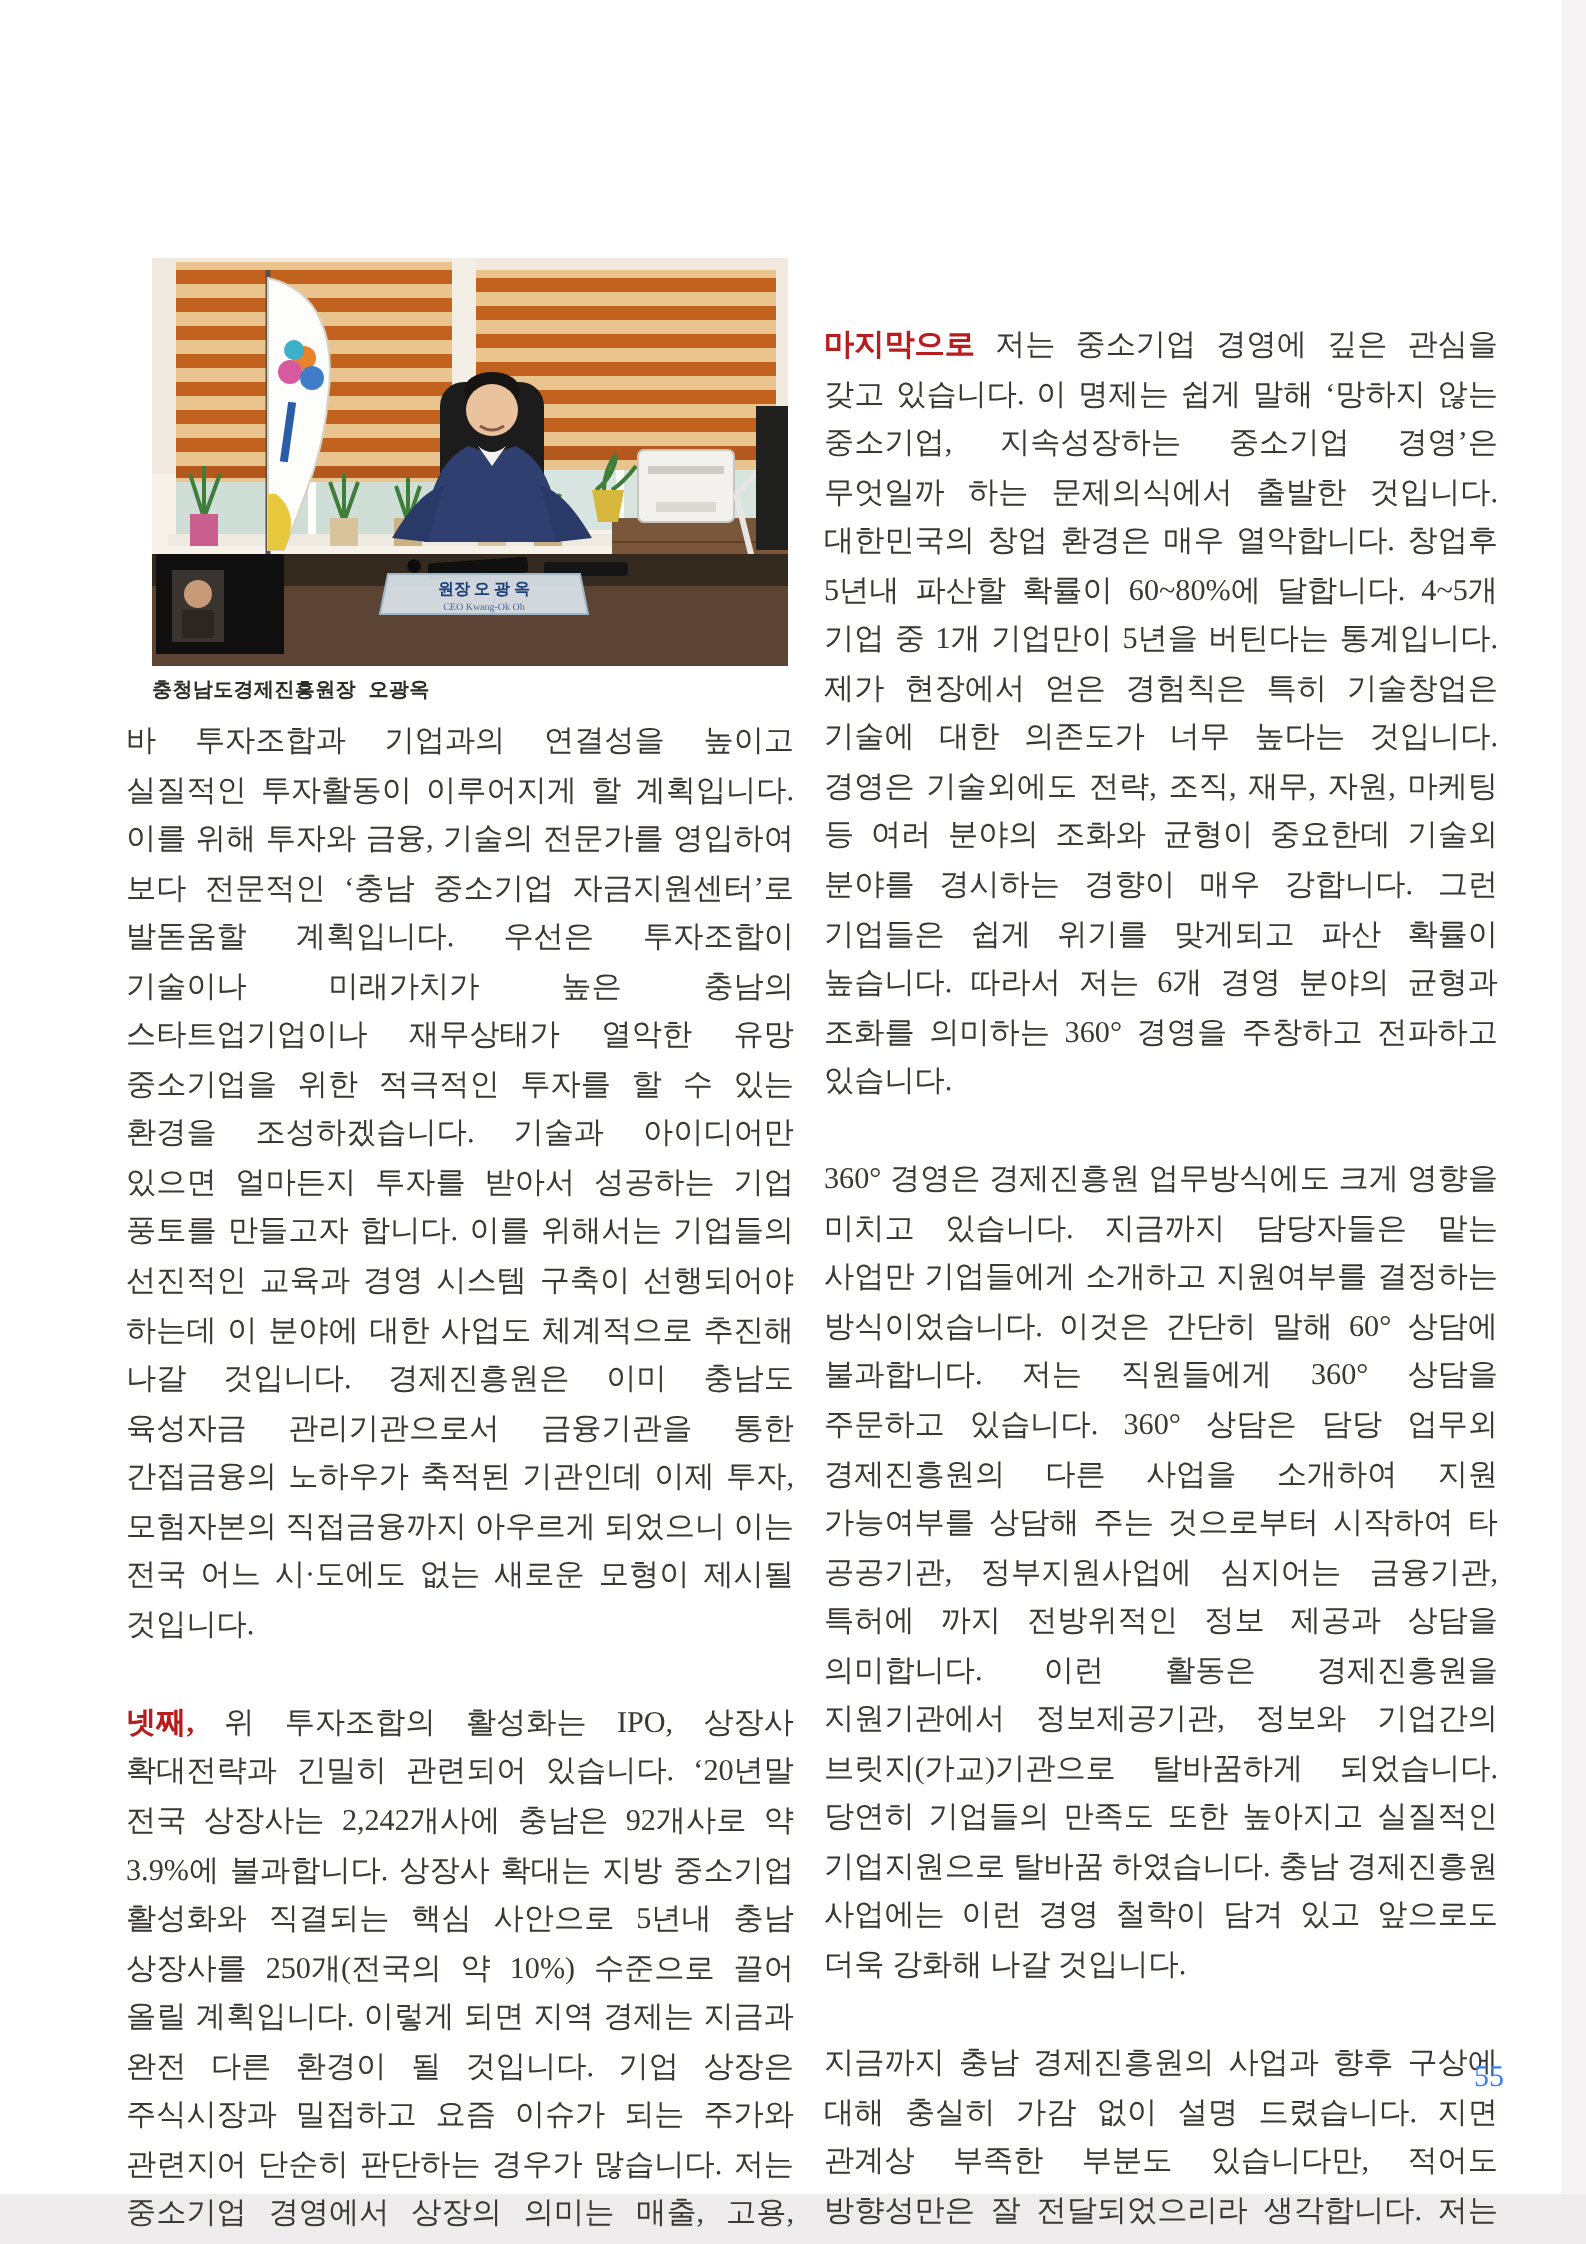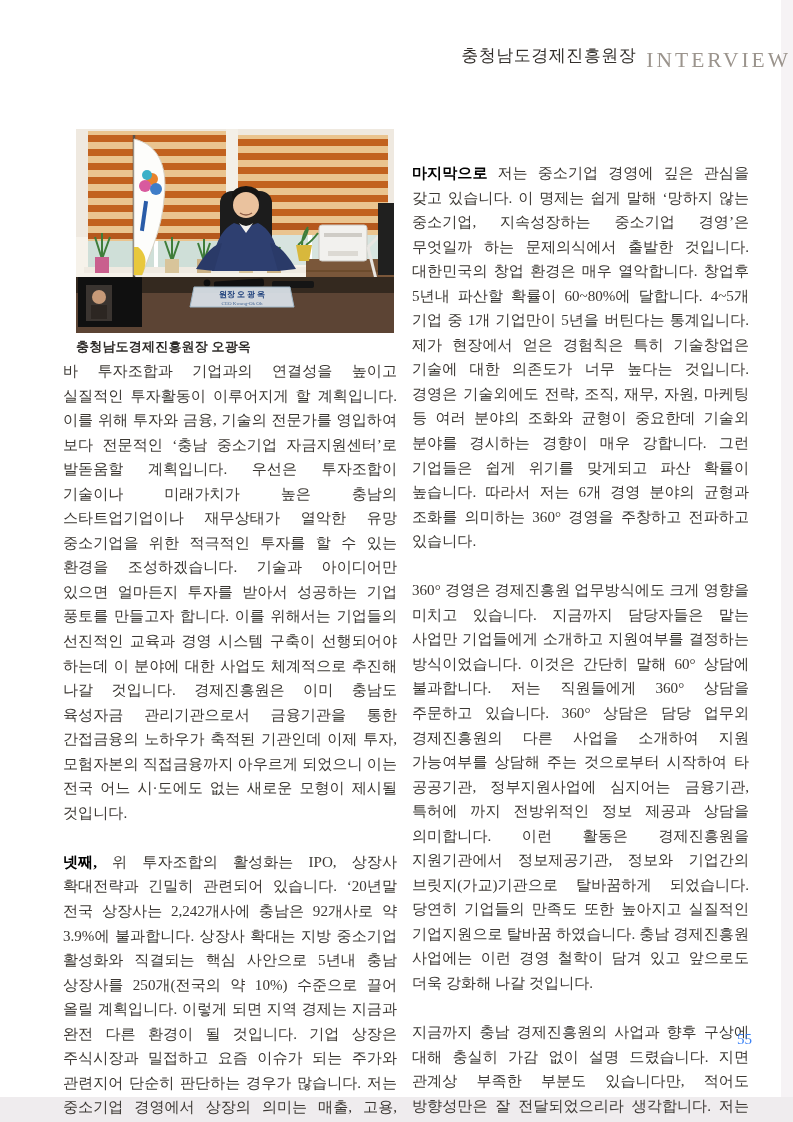--- a/index.html
+++ b/index.html
@@ -12,47 +12,43 @@
   .edge-right{position:absolute;left:781px;top:0;width:12px;height:1122px;background:#f6f3f5;}
 
   
   .header{position:absolute;top:44px;left:0;width:791px;text-align:right;white-space:nowrap;}
   .header .kor{font-size:17px;letter-spacing:0.5px;color:#332f2b;vertical-align:6px;}
   .header .eng{font-size:21.5px;letter-spacing:3px;color:#9b948d;font-weight:500;margin-left:6px;}
 
   
   .photo-fig{position:absolute;left:76px;top:129px;width:270px;}
   .photo-frame{width:318px;height:204px;display:block;background:#efe9e0;}
-  .photo-caption{margin-top:5px;font-family:Liberation Serif, serif;
-    font-size:13px;font-weight:bold;color:#2e2b28;letter-spacing:0.2px;}
+  .photo-caption{margin-top:5px;font-family:Liberation Mono, monospace;
+    font-size:10px;font-weight:bold;color:#2e2b28;letter-spacing:0.2px;}
 
   
   .col{position:absolute;}
   .col-left{left:63px;top:359px;width:334px;}
   .col-right{left:412px;top:161px;width:337px;}
   .col p{margin:0 0 24.5px 0;font-size:15.1px;line-height:24.55px;text-align:justify;
     color:#3b3732;word-break:keep-all;}
   .col p.tight{margin-bottom:0;}
-  .lead-bold{font-weight:bold;color:#000000;}
+  .lead-bold{font-weight:bold;color:#b91c1c;}
 
   .page-num{position:absolute;left:737px;top:1031px;font-family:Liberation Serif, serif;
     font-size:15px;color:#3b82f6;}
 </style>
 </head>
 <body>
 
 <div class="page">
 
   <div class="edge-right"></div>
   <div class="edge-bottom"></div>
 
-  <div class="header">
-    <span class="kor">충청남도경제진흥원장</span>
-    <span class="eng">INTERVIEW</span>
-  </div>
 
   <figure class="photo-fig" style="margin:0">
     <svg class="photo-frame" viewBox="0 0 318 204" role="img">
 
       <rect x="0" y="0" width="318" height="204" fill="#efe9e0"></rect>
       <rect x="0" y="108" width="318" height="50" fill="#f6f2ea"></rect>
 
       <g>
         <rect x="12" y="2" width="138" height="110" fill="#eac48f"></rect>
         <rect x="12" y="6" width="138" height="7" fill="#c2621f"></rect>

